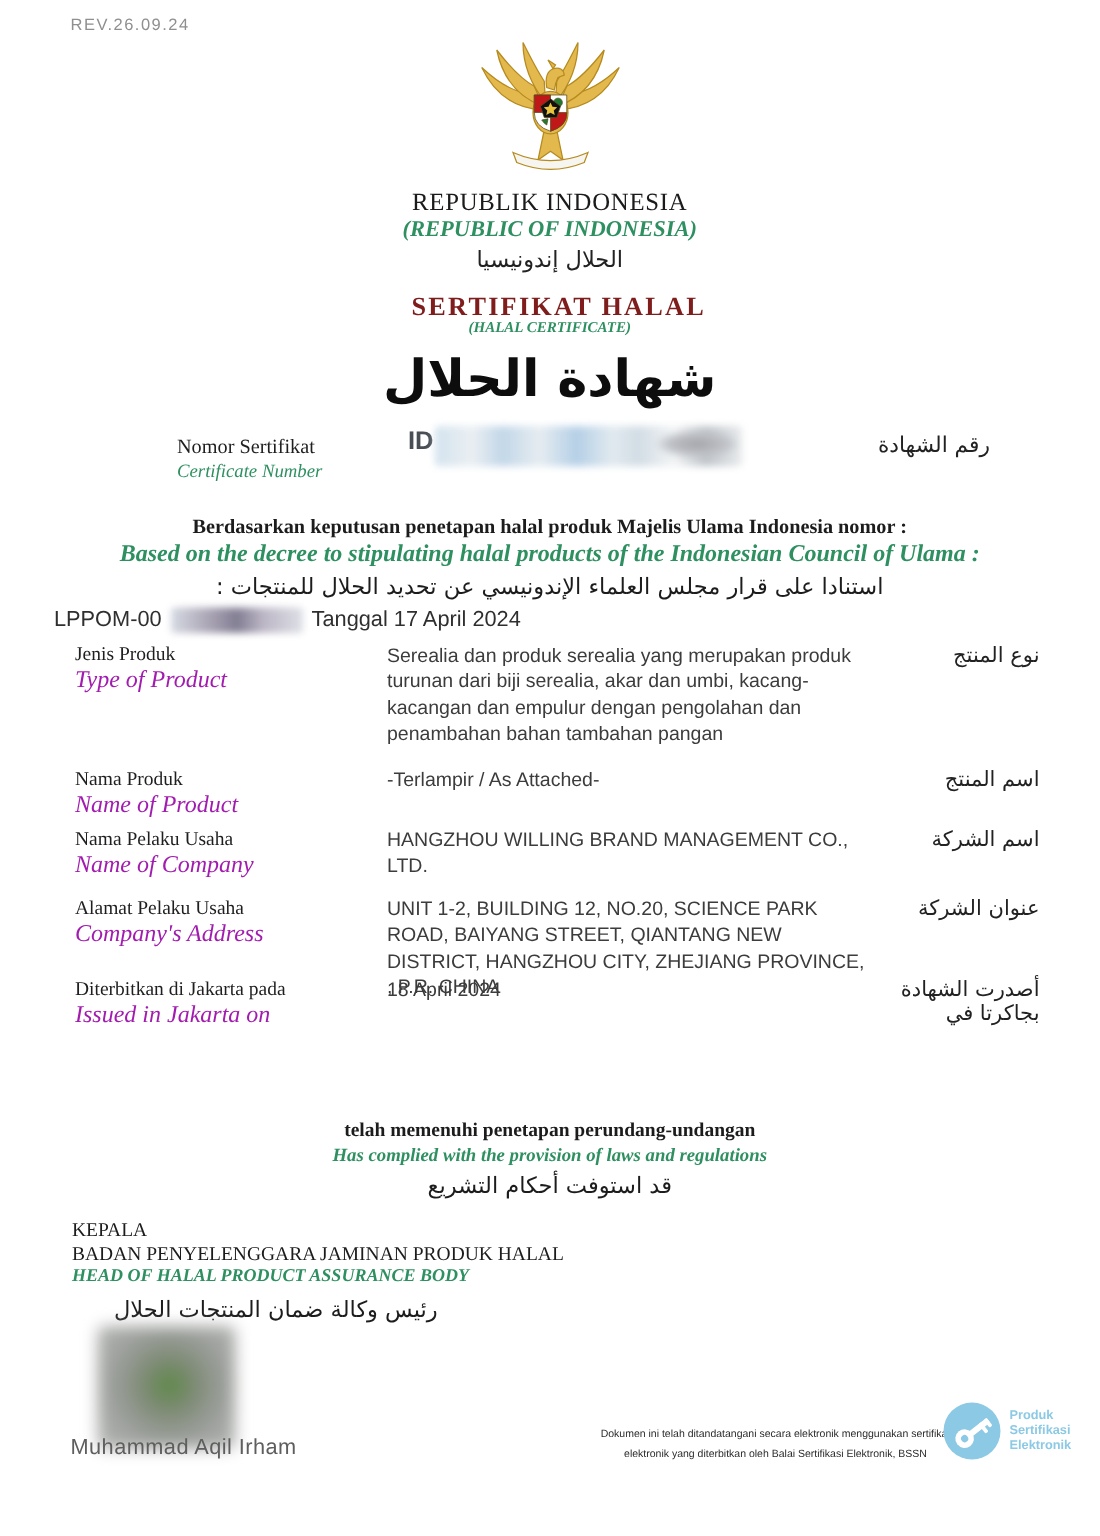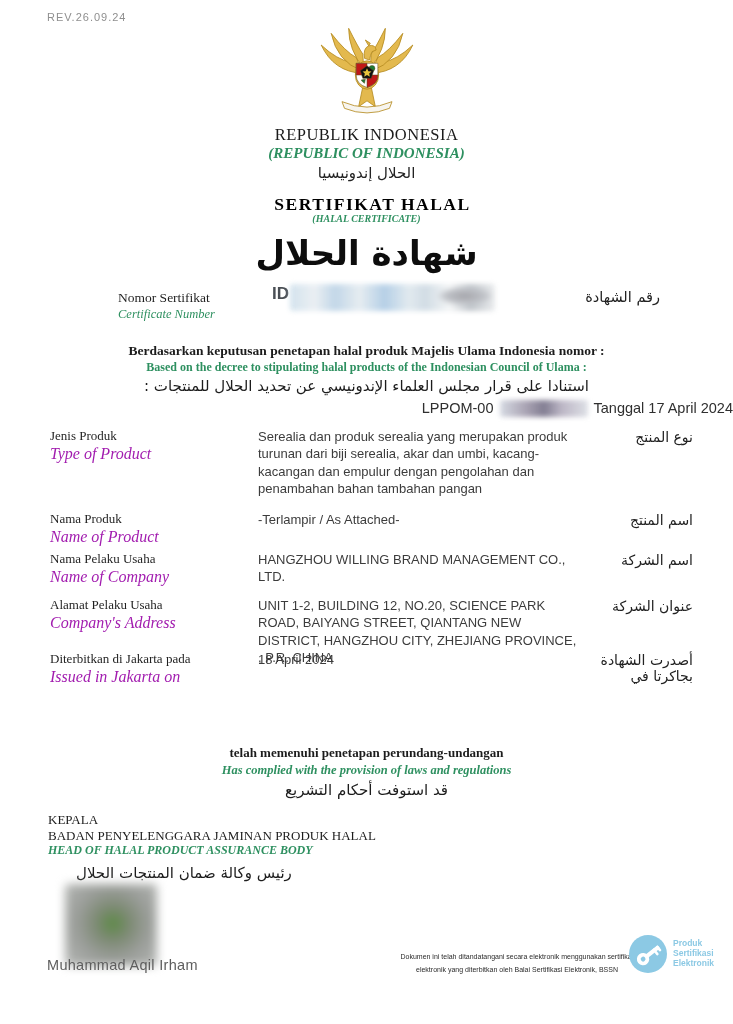--- a/index.html
+++ b/index.html
@@ -12,40 +12,40 @@
   .ar{font-family:"DejaVu Sans",sans-serif;direction:rtl;}
 
   .rev{position:absolute;left:47px;top:11px;font-size:11px;color:#8f8f8f;letter-spacing:1px;}
 
   .emblem{position:absolute;left:0;right:0;top:22px;text-align:center;}
 
   .hdr{position:absolute;left:0;right:0;text-align:center;line-height:1.15;}
   .hdr-country{top:126px;font-size:16.5px;color:#1b1b1b;letter-spacing:.5px;}
   .hdr-country-en{top:145px;font-size:15px;color:#2e9060;font-style:italic;font-weight:bold;}
   .hdr-country-ar{top:165px;font-size:15px;color:#222;}
-  .hdr-title{top:194px;font-size:17.5px;color:#000000;letter-spacing:1.5px;font-weight:bold;padding-left:12px;}
+  .hdr-title{top:194px;font-size:17.5px;color:#7f1d1d;letter-spacing:1.5px;font-weight:bold;padding-left:12px;}
   .hdr-title-en{top:213px;font-size:10px;color:#2e9060;font-style:italic;font-weight:bold;}
   .hdr-title-ar{top:233px;font-size:34px;font-weight:bold;color:#0d0d0d;line-height:1.2;}
 
   .certnum-label{position:absolute;left:118px;top:290px;line-height:1.25;}
   .certnum-label .l1{font-size:13.5px;color:#1f1f1f;}
   .certnum-label .l2{font-size:12.5px;color:#2e9060;font-style:italic;}
   .certnum-value{position:absolute;left:272px;top:284px;font-size:17px;font-weight:600;color:#4a4f55;display:flex;align-items:flex-start;}
   .redact-cert{display:inline-block;width:205px;height:27px;margin-left:1px;border-radius:3px;
      background:
        radial-gradient(ellipse 36px 12px at 175px 12px, #9a9aa0 0%, #b9bcc2 55%, rgba(185,188,194,0) 80%),
        linear-gradient(90deg,#cfe0ec 0%,#e9eef2 12%,#bcd3e6 22%,#e4ebf0 34%,#aecbe4 46%,#dfe8ee 58%,#cdd9e2 66%,#f2f4f5 78%,#b8bec4 88%,#e8eaec 100%);
      filter:blur(2.5px);opacity:.9;}
   .certnum-ar{position:absolute;right:73px;top:289px;font-size:14.5px;color:#222;}
 
   .decree{position:absolute;left:0;right:0;top:342px;text-align:center;line-height:1.3;}
   .decree .d1{font-size:13.5px;font-weight:bold;color:#1c1c1c;}
-  .decree .d2{font-size:12px;color:#2e9060;font-weight:bold;}
+  .decree .d2{font-size:16px;color:#2e9060;font-style:italic;font-weight:bold;}
   .decree .d3{font-size:15px;color:#1c1c1c;margin-top:2px;}
-  .decree .d4{font-size:14.5px;color:#2f2f2f;margin-top:2px;display:flex;justify-content:flex-end;align-items:center;gap:6px;}
+  .decree .d4{font-size:14.5px;color:#2f2f2f;margin-top:2px;display:flex;justify-content:flex-start;align-items:center;gap:6px;padding-left:36px;}
   .redact-lppom{display:inline-block;width:88px;height:17px;border-radius:2px;
      background:linear-gradient(90deg,#cfd4de 0%,#9a93a6 30%,#6d6880 50%,#b1aabc 70%,#d8dbe2 100%);
      filter:blur(2.5px);opacity:.85;}
 
   .fields{position:absolute;left:50px;top:428px;width:643px;}
   .frow{position:absolute;left:0;width:643px;display:flex;}
   .fr1{top:0;} .fr2{top:83px;} .fr3{top:123px;} .fr4{top:169px;} .fr5{top:223px;}
   .flabel{width:208px;flex:0 0 208px;line-height:1.25;}
   .flabel .l1{font-size:13px;color:#1f1f1f;}
   .flabel .l2{font-size:16px;color:#a21caf;font-style:italic;}

